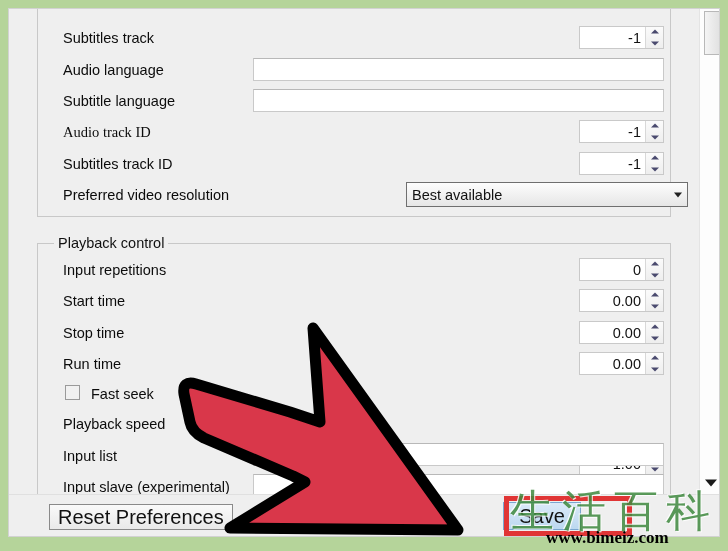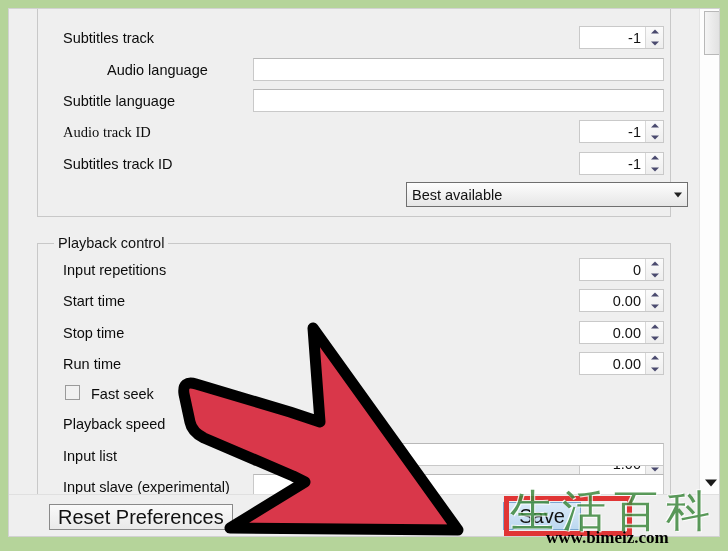--- a/index.html
+++ b/index.html
@@ -240,21 +240,21 @@
 
       <div class="row-label" style="left:54px;top:20px;">Subtitles track</div>
       <div class="spin" style="left:570px;top:17px;width:85px;">
         <div class="sval">-1</div>
         <div class="sbtns">
           <div class="up"></div>
           <div class="dn"></div>
         </div>
       </div>
 
-      <div class="row-label" style="left:54px;top:52px;margin-left:44px;">Audio language</div>
+      <div class="row-label" style="left:54px;top:52px;">Audio language</div>
       <div class="tinput" style="left:244px;top:49px;width:411px;"></div>
 
       <div class="row-label" style="left:54px;top:83px;">Subtitle language</div>
       <div class="tinput" style="left:244px;top:80px;width:411px;"></div>
 
       <div class="row-label" style="left:54px;top:114px;font-family:Liberation Serif, serif;">Audio track ID</div>
       <div class="spin" style="left:570px;top:111px;width:85px;">
         <div class="sval">-1</div>
         <div class="sbtns">
           <div class="up"></div>
@@ -264,20 +264,21 @@
 
       <div class="row-label" style="left:54px;top:146px;">Subtitles track ID</div>
       <div class="spin" style="left:570px;top:143px;width:85px;">
         <div class="sval">-1</div>
         <div class="sbtns">
           <div class="up"></div>
           <div class="dn"></div>
         </div>
       </div>
 
+      <div class="row-label" style="left:54px;top:177px;">Preferred video resolution</div>
       <div class="combo" style="left:373px;top:173px;width:282px;">
         <div class="ctext">Best available</div>
         <div class="carrow"></div>
       </div>
 
       <div class="groupbox" id="group-playback">
         <div class="group-title">Playback control</div>
       </div>
 
       <div class="row-label" style="left:54px;top:252px;">Input repetitions</div>

